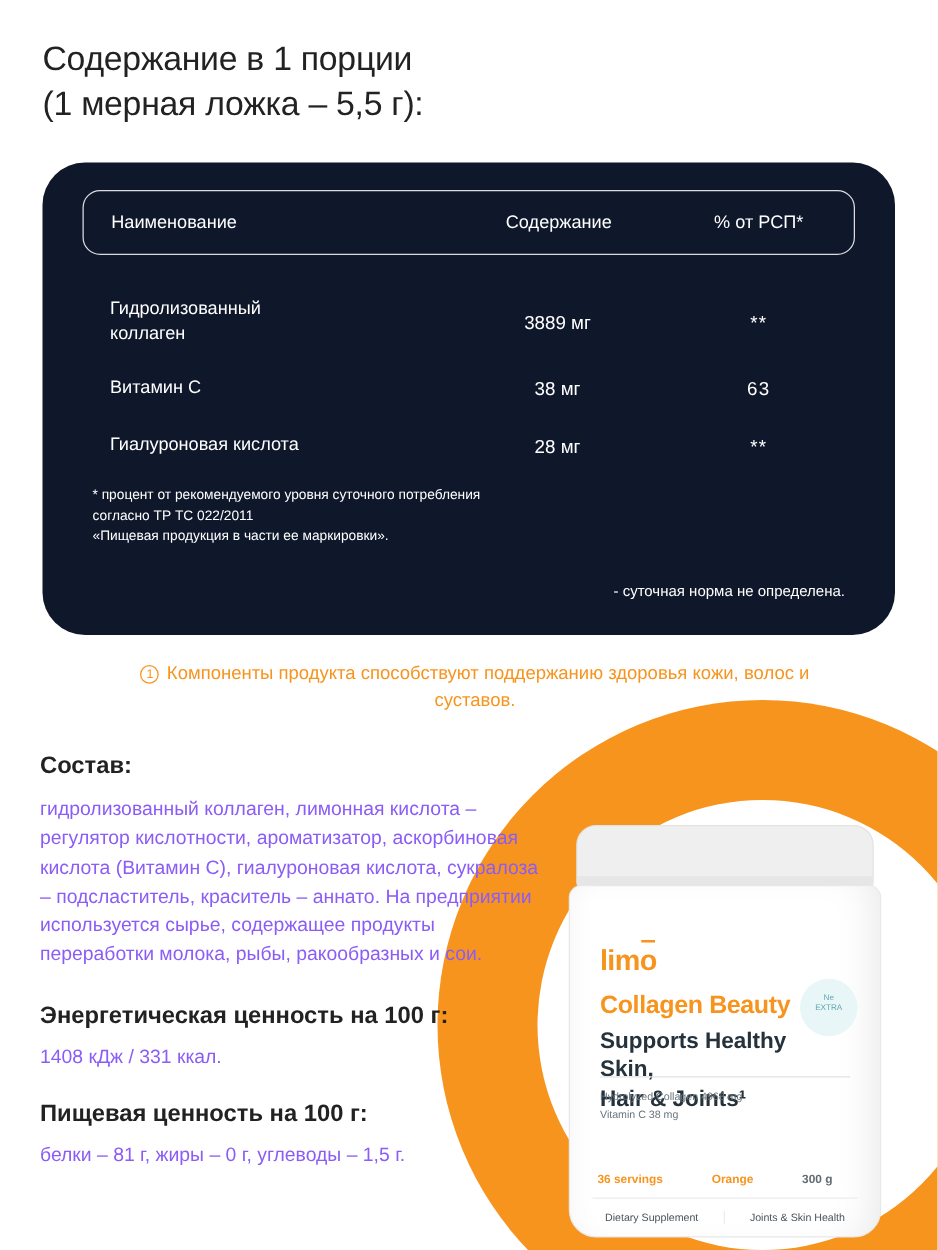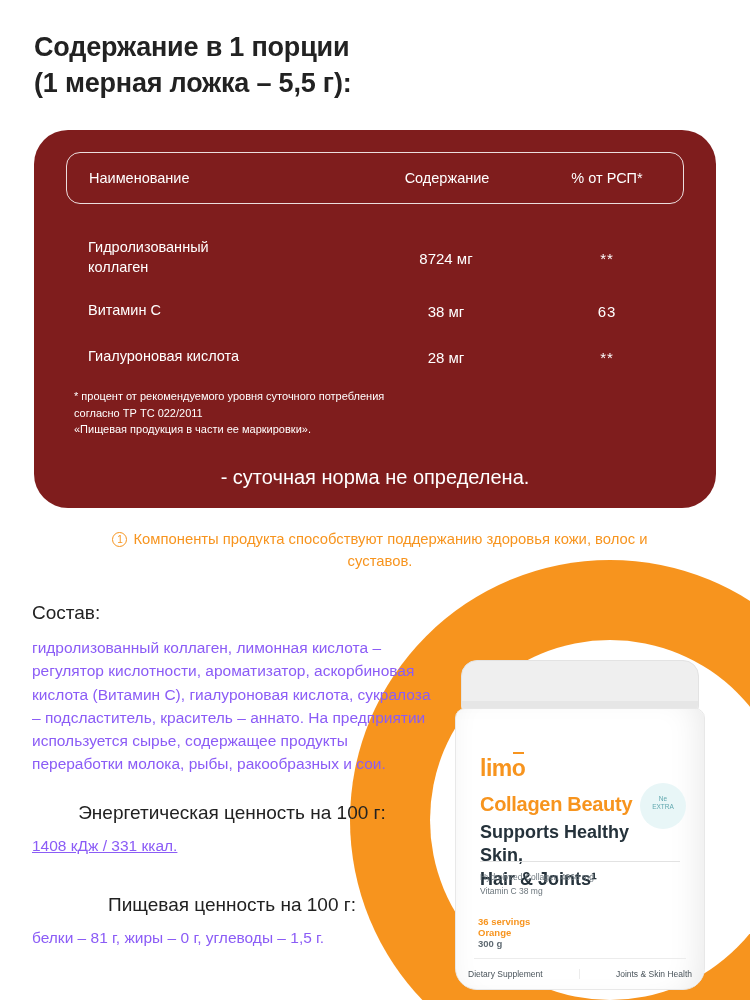--- a/index.html
+++ b/index.html
@@ -36,36 +36,36 @@
     background: #ffffff;
     z-index: 1;
   }
 
   
   .page-heading {
     position: absolute;
     left: 34px;
     top: 30px;
     font-size: 27px;
-    font-weight: bold;
+    font-weight: normal;
     line-height: 1.33;
     letter-spacing: -0.2px;
     color: #222;
     z-index: 5;
     white-space: pre-line;
   }
 
   
   .nutrition-card {
     position: absolute;
     left: 34px;
     top: 130px;
     width: 682px;
     height: 378px;
-    background: #7f1d1d;
+    background: #0f172a;
     border-radius: 34px;
     z-index: 5;
     color: #ffffff;
   }
   .table-head {
     position: absolute;
     left: 32px;
     top: 22px;
     width: 618px;
     height: 52px;
@@ -103,22 +103,22 @@
     text-align: left;
     font-size: 11px;
     line-height: 1.5;
     white-space: pre-line;
   }
   .footnote2 {
     position: absolute;
     left: 40px;
     top: 336px;
     width: 602px;
-    text-align: center;
-    font-size: 20px;
+    text-align: right;
+    font-size: 12px;
   }
 
   
   .claim {
     position: absolute;
     left: 90px;
     top: 528px;
     width: 580px;
     text-align: center;
     color: #f7941e;
@@ -142,32 +142,32 @@
   
   .left-col {
     position: absolute;
     left: 32px;
     top: 602px;
     width: 400px;
     z-index: 6;
   }
   .sec-title {
     font-size: 19px;
-    font-weight: normal;
+    font-weight: bold;
     color: #222;
     margin: 0 0 12px 0;
   }
   .sec-body {
     font-size: 15.5px;
     line-height: 1.5;
     color: #8b5cf6;
     margin: 0 0 26px 0;
   }
-  .sec-title.tight { margin-bottom: 10px; text-align: center; }
-  .sec-body.small-gap { margin-bottom: 37px; text-decoration: underline; }
+  .sec-title.tight { margin-bottom: 10px; }
+  .sec-body.small-gap { margin-bottom: 24px; }
 
   
   .jar-wrap {
     position: absolute;
     left: 455px;
     top: 660px;
     width: 250px;
     height: 350px;
     z-index: 7;
   }
@@ -271,45 +271,44 @@
     color: #5fa7ae;
     font-size: 6.5px;
     text-align: center;
     line-height: 1.25;
     padding-top: 12px;
     white-space: pre-line;
   }
   .jar-meta {
     position: absolute;
     left: 0;
-    right: 4px;
+    right: 16px;
     bottom: 40px;
     padding: 0 22px;
     display: flex;
     justify-content: space-between;
     font-size: 9.5px;
     color: #f7941e;
     font-weight: bold;
-    flex-direction: column;
   }
   .jar-meta .weight { color: #5f6a72; }
   .jar-bottom-rule {
     position: absolute;
     left: 18px;
     right: 18px;
     bottom: 30px;
     height: 1px;
     background: #ececec;
   }
   .jar-bottom {
     position: absolute;
     left: 0;
     right: 0;
     bottom: 10px;
-    padding: 0 12px;
+    padding: 0 28px;
     display: flex;
     justify-content: space-between;
     font-size: 8.5px;
     color: #4a545b;
   }
   .jar-bottom .divider {
     width: 1px;
     background: #ececec;
   }
 </style>
@@ -327,21 +326,21 @@
   <div class="table-head">
     <div class="col-a">Наименование</div>
     <div class="col-b">Содержание</div>
     <div class="col-c">% от РСП*</div>
   </div>
 
   <div class="table-rows">
     <div class="t-row" style="min-height:60px;">
       <div class="col-a" style="white-space:pre-line;">Гидролизованный
 коллаген</div>
-      <div class="col-b">8724 мг</div>
+      <div class="col-b">3889 мг</div>
       <div class="col-c">**</div>
     </div>
     <div class="t-row">
       <div class="col-a" style="white-space:pre-line;">Витамин С</div>
       <div class="col-b">38 мг</div>
       <div class="col-c">63</div>
     </div>
     <div class="t-row">
       <div class="col-a" style="white-space:pre-line;">Гиалуроновая кислота</div>
       <div class="col-b">28 мг</div>

